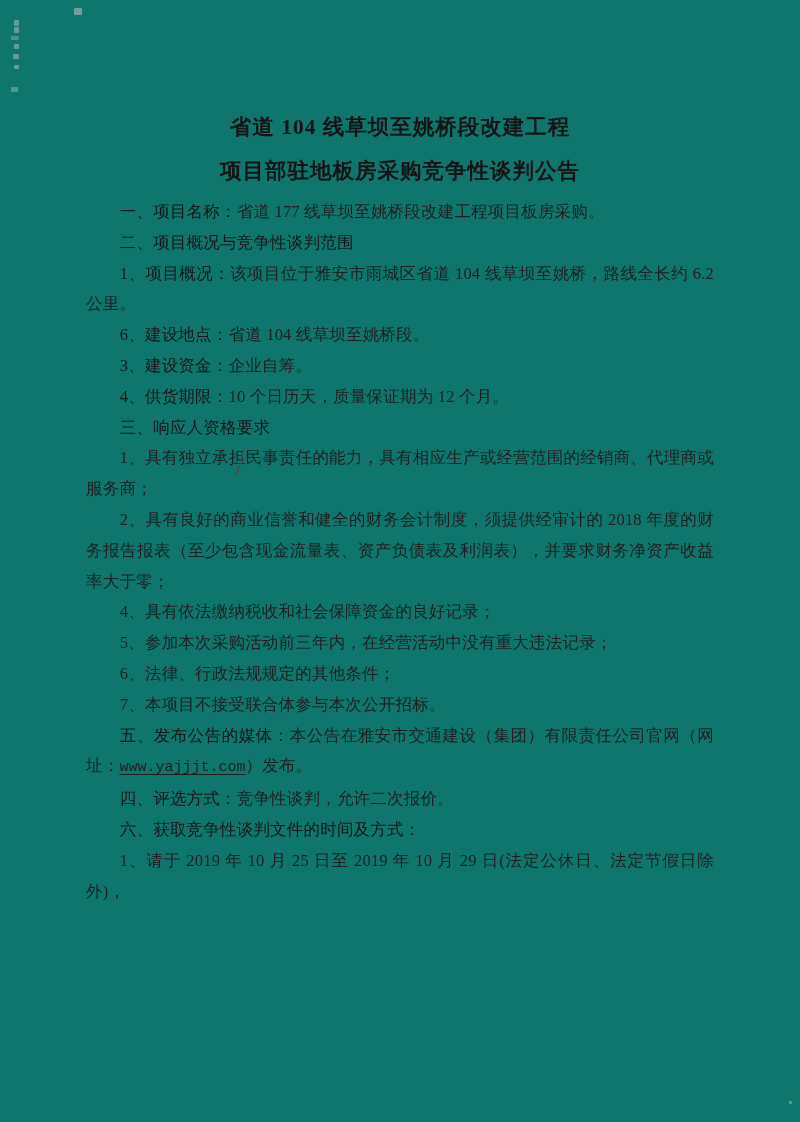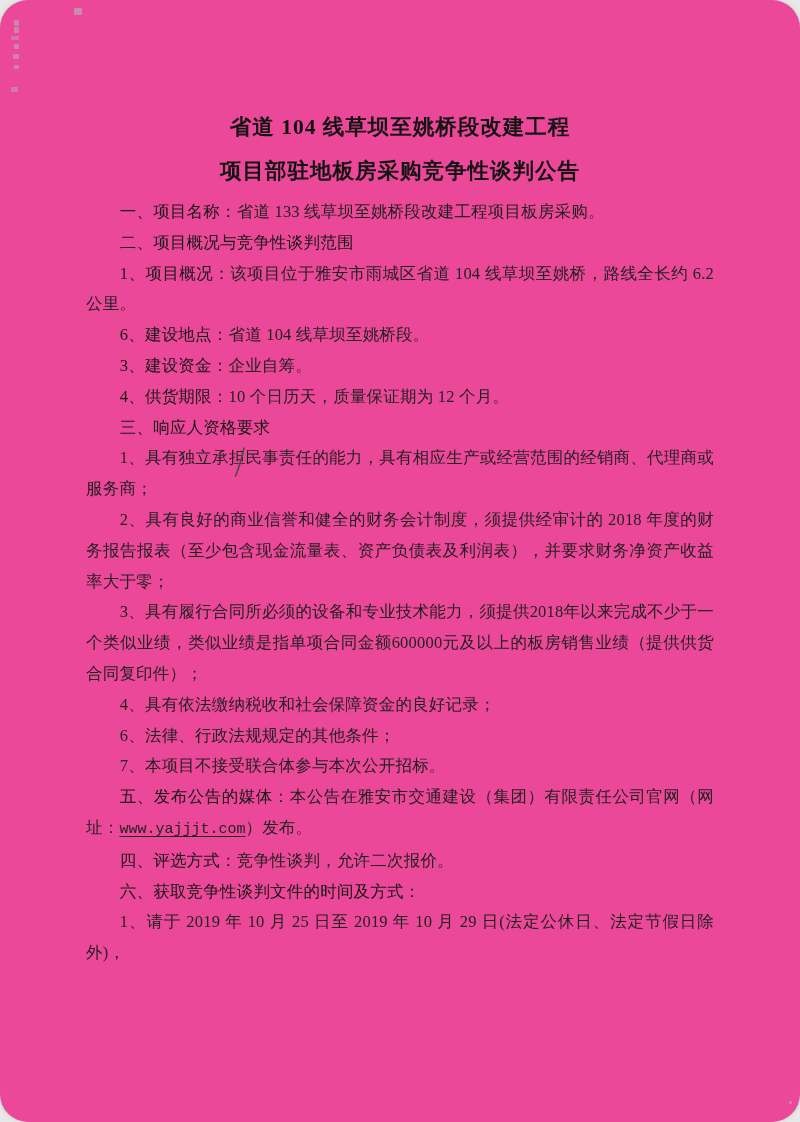--- a/index.html
+++ b/index.html
@@ -1,25 +1,24 @@
 <!DOCTYPE html>
 <html><head>
 <meta charset="utf-8">
 <style>
   html,body { margin:0; padding:0; background:#e8e8e8; }
   .page {
     position:relative;
     width:800px; height:1122px;
     margin:0 auto;
-    background:#ec4899;
+    background:#0f766e;
     overflow:hidden;
     font-family:"Liberation Serif", serif;
     color:#1f1f1f;
     box-shadow:0 0 4px rgba(0,0,0,.15);
-    border-radius:28px;
   }
   .content { padding:0 86px; }
   .title {
     margin:0; padding:0;
     font-size:21.5px; font-weight:700;
     text-align:center; letter-spacing:1px;
     line-height:25px;
     color:#141414;
   }
   .title-1 { margin-top:115px; }
@@ -72,35 +71,35 @@
   <div class="artifact a9"></div>
 
   <div class="content">
 
     <h1 class="title title-1">省道 104 线草坝至姚桥段改建工程</h1>
     <h1 class="title title-2">项目部驻地板房采购竞争性谈判公告</h1>
 
     <div class="doc-body">
 
 
-      <p class="para indent"><span class="lbl">一、项目名称：</span><span>省道 133 线草坝至姚桥段改建工程项目板房采购。</span></p>
+      <p class="para indent"><span class="lbl">一、项目名称：</span><span>省道 177 线草坝至姚桥段改建工程项目板房采购。</span></p>
 
       <p class="para indent heading">二、项目概况与竞争性谈判范围</p>
 
       <p class="para indent"><span class="lbl">1、项目概况：</span><span>该项目位于雅安市雨城区省道 104 线草坝至姚桥，路线全长约 6.2 公里。</span></p>
       <p class="para indent"><span class="lbl">6、建设地点：</span><span>省道 104 线草坝至姚桥段。</span></p>
       <p class="para indent"><span class="lbl">3、建设资金：</span><span>企业自筹。</span></p>
       <p class="para indent"><span class="lbl">4、供货期限：</span><span>10 个日历天，质量保证期为 12 个月。</span></p>
 
       <p class="para indent heading">三、响应人资格要求</p>
 
       <p class="para indent">1、具有独立承担民事责任的能力，具有相应生产或经营范围的经销商、代理商或服务商；</p>
       <p class="para indent">2、具有良好的商业信誉和健全的财务会计制度，须提供经审计的 2018 年度的财务报告报表（至少包含现金流量表、资产负债表及利润表），并要求财务净资产收益率大于零；</p>
-      <p class="para indent">3、具有履行合同所必须的设备和专业技术能力，须提供2018年以来完成不少于一个类似业绩，类似业绩是指单项合同金额600000元及以上的板房销售业绩（提供供货合同复印件）；</p>
       <p class="para indent">4、具有依法缴纳税收和社会保障资金的良好记录；</p>
+      <p class="para indent">5、参加本次采购活动前三年内，在经营活动中没有重大违法记录；</p>
       <p class="para indent">6、法律、行政法规规定的其他条件；</p>
       <p class="para indent">7、本项目不接受联合体参与本次公开招标。</p>
 
       <p class="para indent"><span class="lbl">五、发布公告的媒体：</span><span>本公告在雅安市交通建设（集团）有限责任公司官网（网址：</span><span class="url">www.yajjjt.com</span><span>）发布。</span></p>
 
       <p class="para indent"><span class="lbl">四、评选方式：</span><span>竞争性谈判，允许二次报价。</span></p>
 
       <p class="para indent heading">六、获取竞争性谈判文件的时间及方式：</p>
 
       <p class="para indent">1、请于 2019 年 10 月 25 日至 2019 年 10 月 29 日(法定公休日、法定节假日除外)，</p>

